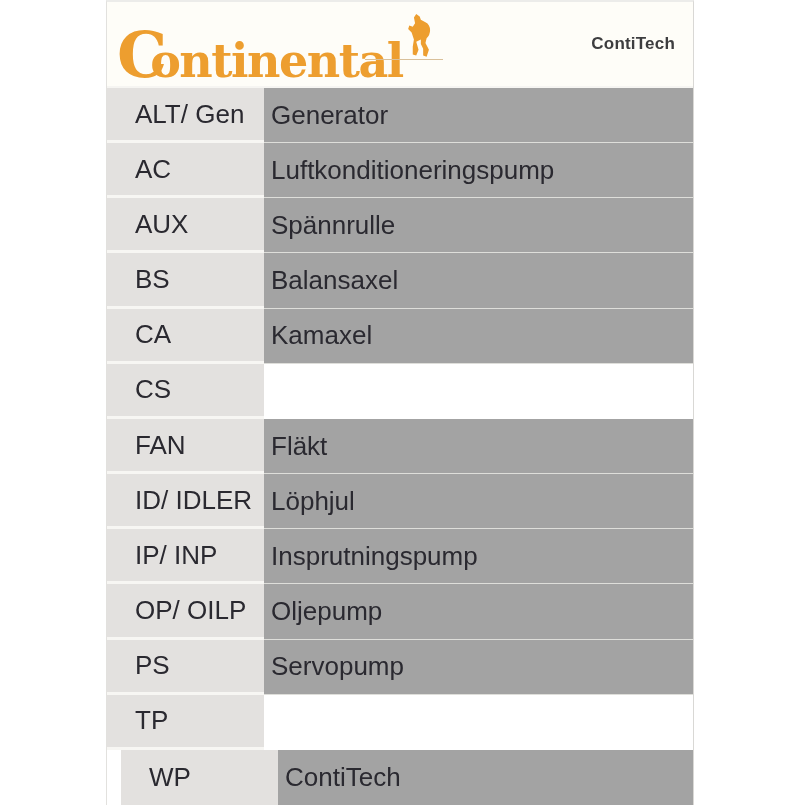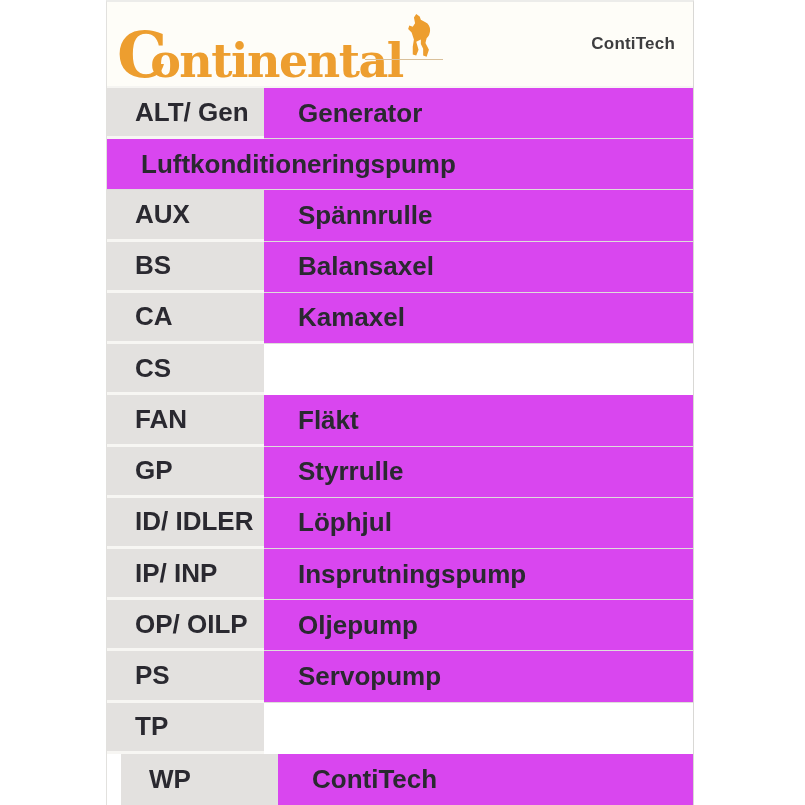--- a/index.html
+++ b/index.html
@@ -71,37 +71,37 @@
   }
   
   .rows {
     flex:1 1 auto;
     display:flex; flex-direction:column;
     overflow:hidden;
   }
   .row { flex:1 1 0; display:flex; min-height:0; }
   .cell {
     display:flex; align-items:center;
-    font-weight:bold;
+    font-weight:normal;
     font-size:26px;
     color:#2a2930;
     box-sizing:border-box;
     white-space:nowrap;
     overflow:hidden;
   }
   .abbr {
     width:157px; flex:0 0 157px;
     background:var(--abbr-bg, #E3E1DF);
     padding-left:28px;
     border-bottom:3px solid #f7f6f3;
   }
   .desc {
     flex:1;
-    background:#d946ef;
-    padding-left:34px;
+    background:#a3a3a3;
+    padding-left:7px;
     border-bottom:1px solid #dededa;
   }
   .row:last-child .abbr { border-bottom:none;margin-left:14px; }
   .row:last-child .desc { border-bottom:none; }
 </style>
 </head>
 <body>
 
 <div class="sheet">
 
@@ -119,20 +119,21 @@
     <div class="contitech">ContiTech</div>
   </div>
 
   <div class="rows">
   <div class="row">
     <div class="cell abbr">ALT/ Gen</div>
     <div class="cell desc">Generator</div>
   </div>
 
   <div class="row">
+    <div class="cell abbr">AC</div>
     <div class="cell desc">Luftkonditioneringspump</div>
   </div>
 
   <div class="row">
     <div class="cell abbr">AUX</div>
     <div class="cell desc">Spännrulle</div>
   </div>
 
   <div class="row">
     <div class="cell abbr">BS</div>
@@ -146,24 +147,20 @@
 
   <div class="row">
     <div class="cell abbr">CS</div>
   </div>
 
   <div class="row">
     <div class="cell abbr">FAN</div>
     <div class="cell desc">Fläkt</div>
   </div>
 
-  <div class="row">
-    <div class="cell abbr">GP</div>
-    <div class="cell desc">Styrrulle</div>
-  </div>
 
   <div class="row">
     <div class="cell abbr">ID/ IDLER</div>
     <div class="cell desc">Löphjul</div>
   </div>
 
   <div class="row">
     <div class="cell abbr">IP/ INP</div>
     <div class="cell desc">Insprutningspump</div>
   </div>

